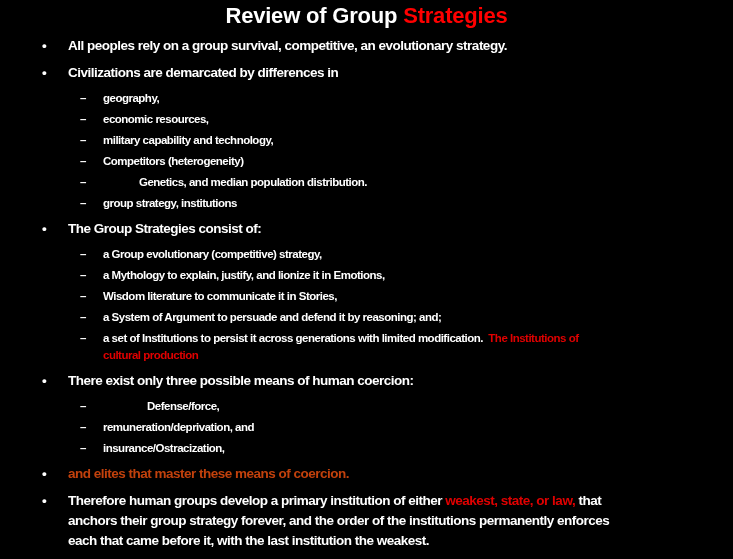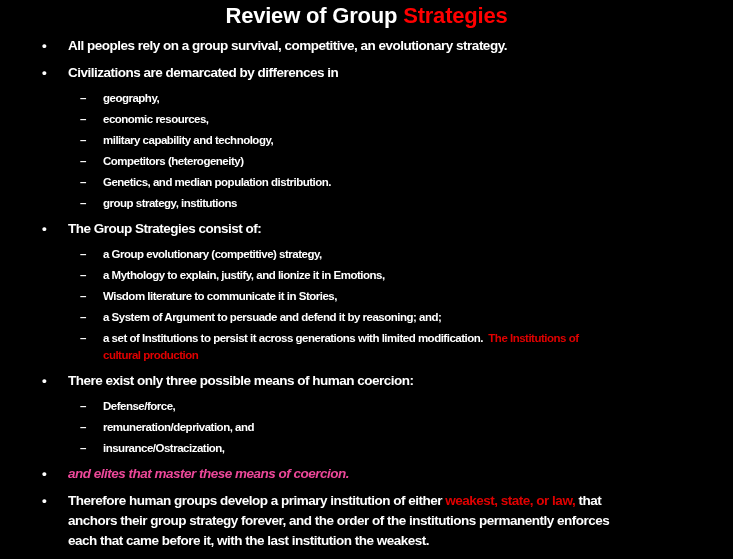--- a/index.html
+++ b/index.html
@@ -76,21 +76,21 @@
       <div class="b2">
         <span class="marker">–</span>
         <span class="text"><span style="color: rgb(255, 255, 255);">military capability and technology,</span></span>
       </div>
       <div class="b2">
         <span class="marker">–</span>
         <span class="text"><span style="color: rgb(255, 255, 255);">Competitors (heterogeneity)</span></span>
       </div>
       <div class="b2">
         <span class="marker">–</span>
-        <span class="text"><span style="color: rgb(255, 255, 255);">Genetics, and median population distribution.</span></span>
+        <span class="text"><span style="color: rgb(255, 255, 255); margin-left: 36px;">Genetics, and median population distribution.</span></span>
       </div>
       <div class="b2">
         <span class="marker">–</span>
         <span class="text"><span style="color: rgb(255, 255, 255);">group strategy, institutions</span></span>
       </div>
       <div class="b1">
         <span class="marker">•</span>
         <span class="text"><span style="color: rgb(255, 255, 255);">The Group Strategies consist of:</span></span>
       </div>
       <div class="b2">
@@ -113,33 +113,33 @@
         <span class="marker">–</span>
         <span class="text"><span style="color: rgb(255, 255, 255);">a set of Institutions to persist it across generations with limited modification.  </span><span style="color: rgb(224, 0, 0);">The Institutions of
 cultural production</span></span>
       </div>
       <div class="b1">
         <span class="marker">•</span>
         <span class="text"><span style="color: rgb(255, 255, 255);">There exist only three possible means of human coercion:</span></span>
       </div>
       <div class="b2">
         <span class="marker">–</span>
-        <span class="text"><span style="color: rgb(255, 255, 255);">Defense/force,</span></span>
+        <span class="text"><span style="color: rgb(255, 255, 255); margin-left: 44px;">Defense/force,</span></span>
       </div>
       <div class="b2">
         <span class="marker">–</span>
         <span class="text"><span style="color: rgb(255, 255, 255);">remuneration/deprivation, and</span></span>
       </div>
       <div class="b2">
         <span class="marker">–</span>
         <span class="text"><span style="color: rgb(255, 255, 255);">insurance/Ostracization,</span></span>
       </div>
       <div class="b1">
         <span class="marker">•</span>
-        <span class="text"><span style="color: #ec4899; font-style: italic;">and elites that master these means of coercion.</span></span>
+        <span class="text"><span style="color: #c2410c;">and elites that master these means of coercion.</span></span>
       </div>
       <div class="b1">
         <span class="marker">•</span>
         <span class="text"><span style="color: rgb(255, 255, 255);">Therefore human groups develop a primary institution of either </span><span style="color: rgb(224, 0, 0);">weakest, state, or law,</span><span style="color: rgb(255, 255, 255);"> that
 anchors their group strategy forever, and the order of the institutions permanently enforces
 each that came before it, with the last institution the weakest.</span></span>
       </div>
     </div>
 </div>
 

